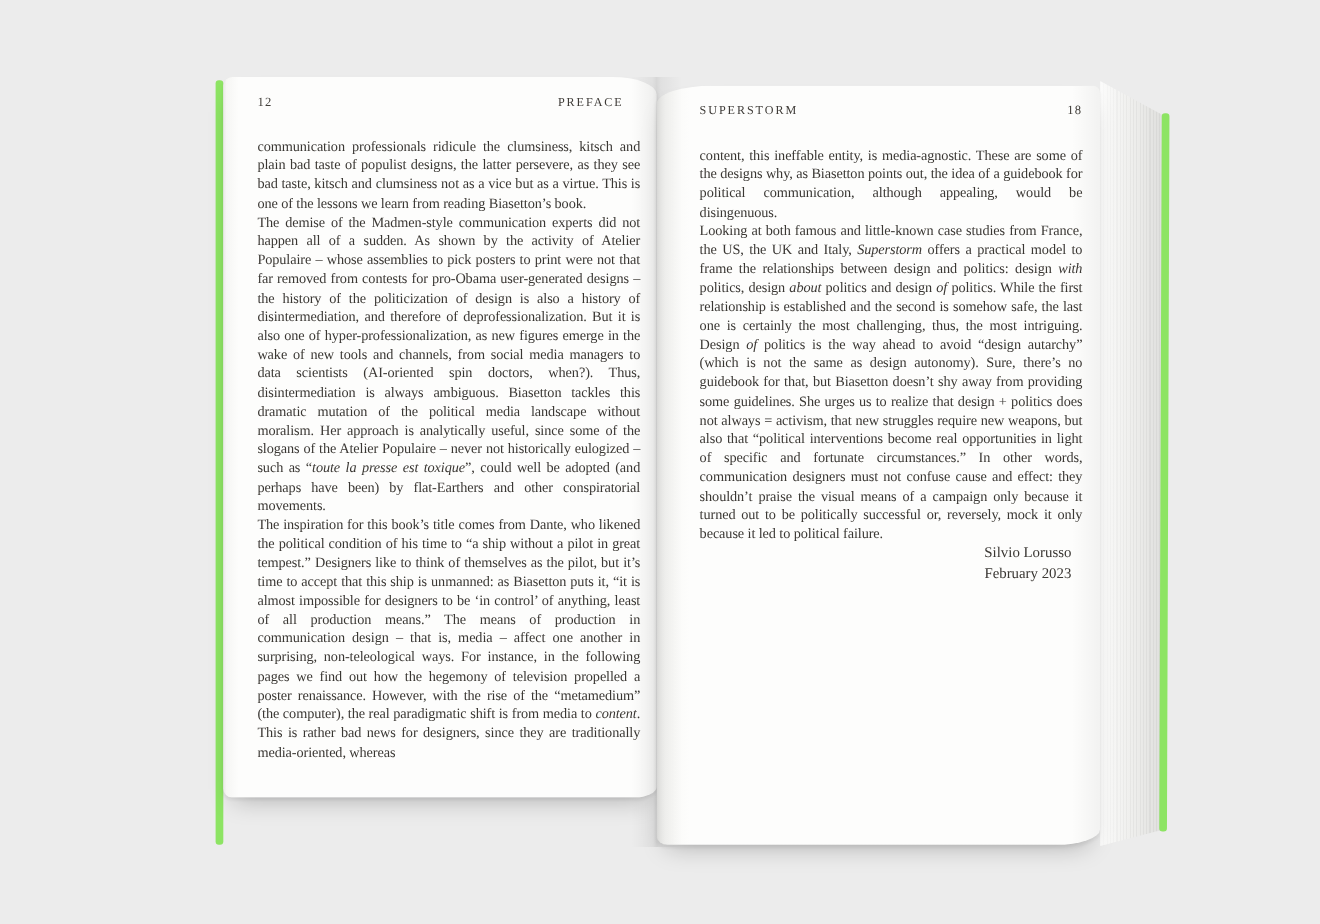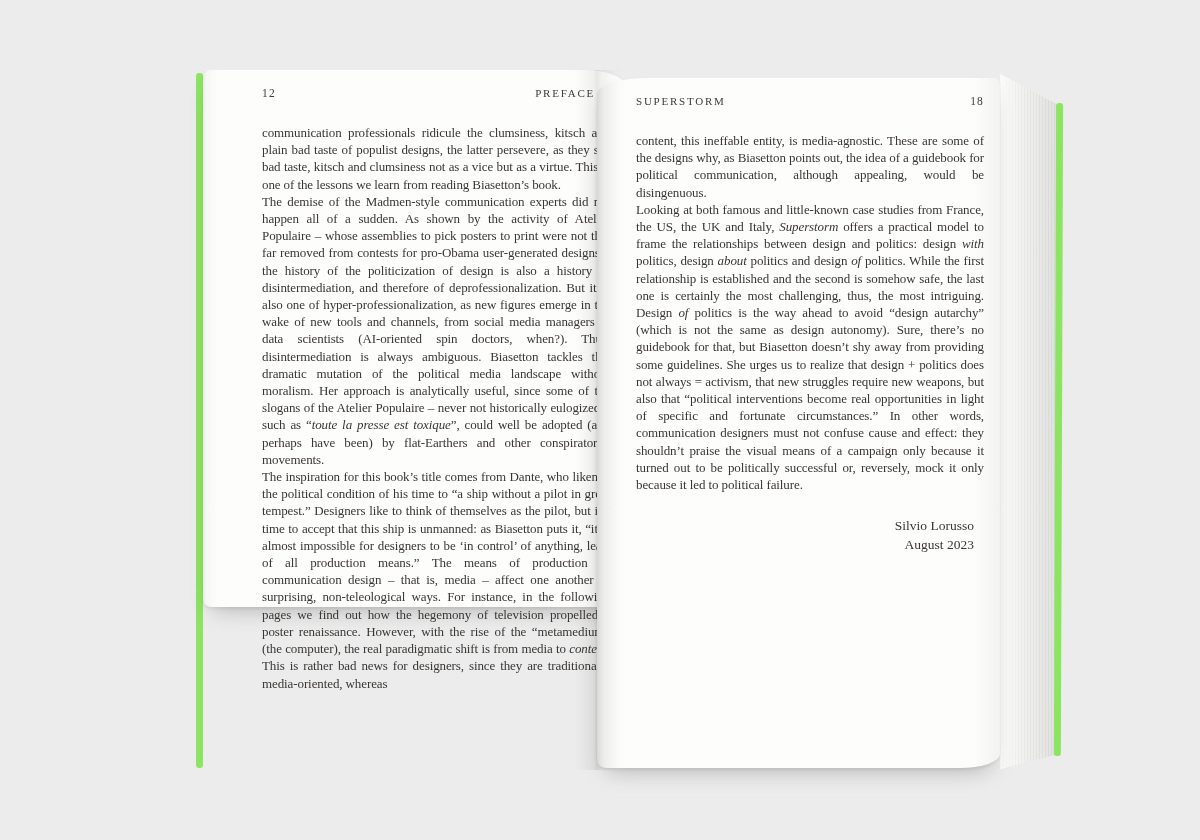--- a/index.html
+++ b/index.html
@@ -35,27 +35,26 @@
   }
 
   
   .page {
     position: absolute;
     background: #fdfdfc;
     color: #3a3733;
   }
   .page-left {
     left: 203px; top: 70px;
-    width: 394px; height: 537px;
+    width: 394px; height: 655px;
     border-radius: 8px 40px 20px 8px / 8px 16px 10px 8px;
     background:
       linear-gradient(to right, #e9e9e6 0px, #f6f6f4 3px, #fdfdfc 14px),
       #fdfdfc;
     box-shadow: 0 2px 3px rgba(0,0,0,0.06), 0 12px 22px -10px rgba(0,0,0,0.25);
-    padding-left: 28px;
   }
   .page-right {
     left: 597px; top: 78px;
     width: 403px; height: 690px;
     border-radius: 50px 6px 40px 10px / 16px 6px 14px 8px;
     background:
       linear-gradient(to left, rgba(0,0,0,0.045) 0px, rgba(0,0,0,0) 26px),
       linear-gradient(to right, #ececea 0px, #f8f8f6 8px, #fdfdfc 30px),
       #fdfdfc;
     box-shadow: 0 2px 3px rgba(0,0,0,0.06), 0 12px 22px -10px rgba(0,0,0,0.25);
@@ -103,21 +102,20 @@
   .para {
     margin: 0;
     text-align: justify;
     hyphens: auto;
     -webkit-hyphens: auto;
   }
   .para .it, .it { font-style: italic; }
 
   .signature {
     width: 348px;
-    margin-top: 24px;
     padding-right: 10px;
     box-sizing: border-box;
     text-align: right;
     font-size: 13.5px;
     line-height: 18.5px;
   }
 </style>
 </head>
 <body>
 
@@ -148,20 +146,20 @@
       <div class="pagehead">
         <span class="running-head">SUPERSTORM</span>
         <span class="folio">18</span>
       </div>
       <div class="body-text">
           <p class="para"><span>content, this ineffable entity, is media-agnostic. These are some of the designs why, as Biasetton points out, the idea of a guidebook for political communication, although appealing, would be disingenuous.</span></p>
           <p class="para"><span>Looking at both famous and little-known case studies from France, the US, the UK and Italy, </span><span class="it">Superstorm</span><span> offers a practical model to frame the relationships between design and politics: design </span><span class="it">with</span><span> politics, design </span><span class="it">about</span><span> politics and design </span><span class="it">of</span><span> politics. While the first relationship is established and the second is somehow safe, the last one is certainly the most challenging, thus, the most intriguing. Design </span><span class="it">of</span><span> politics is the way ahead to avoid “design autarchy” (which is not the same as design autonomy). Sure, there’s no guidebook for that, but Biasetton doesn’t shy away from providing some guidelines. She urges us to realize that design + politics does not always = activism, that new struggles require new weapons, but also that “political interventions become real opportunities in light of specific and fortunate circumstances.” In other words, communication designers must not confuse cause and effect: they shouldn’t praise the visual means of a campaign only because it turned out to be politically successful or, reversely, mock it only because it led to political failure.</span></p>
         </div>
       <div class="signature">
         <div>Silvio Lorusso</div>
-        <div>August 2023</div>
+        <div>February 2023</div>
       </div>
     </div>
   </div>
 
   <div class="gutter"></div>
 
 </div>
 
 </body></html>

